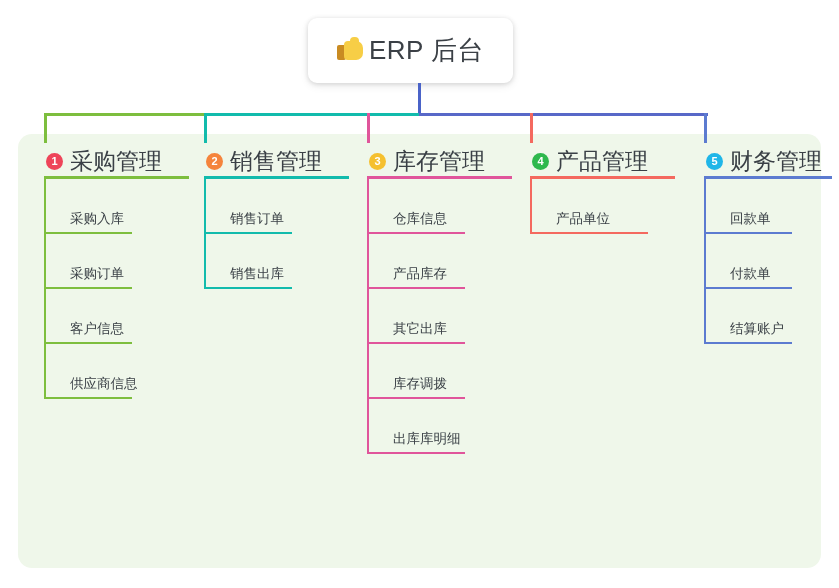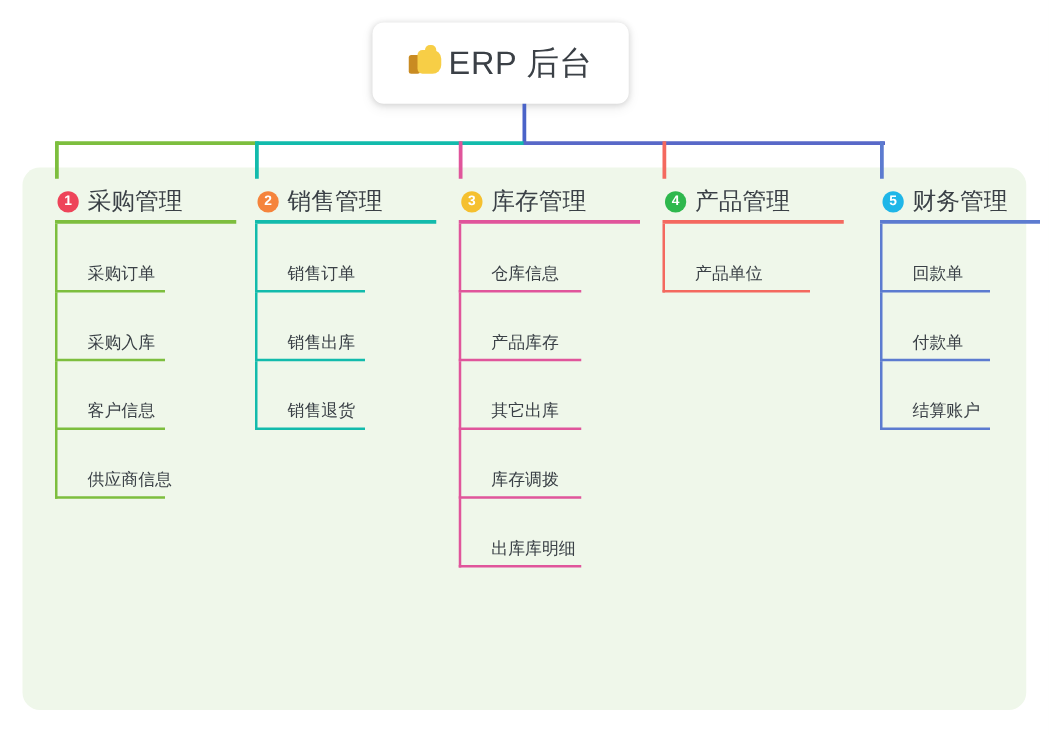--- a/index.html
+++ b/index.html
@@ -6,21 +6,21 @@
   html, body {
     width: 839px; height: 588px;
     background: #ffffff;
     font-family: "Liberation Sans", "DejaVu Sans", sans-serif;
     overflow: hidden;
   }
   #root-canvas { position: relative; width: 839px; height: 588px; }
 
   
   .root-card {
-    position: absolute; left: 298px; top: 18px;
+    position: absolute; left: 308px; top: 18px;
     width: 205px; height: 65px;
     background: #ffffff;
     border-radius: 9px;
     box-shadow: 0 1px 5px rgba(0,0,0,0.14), 0 3px 10px rgba(0,0,0,0.07);
     display: flex; align-items: center; justify-content: center; gap: 6px;
   }
   .root-emoji { font-size: 24px; line-height: 1; }
   .thumb { width: 26px; height: 24px; position: relative; display:inline-block; }
   .thumb .palm {
     position:absolute; left:7px; top:4px; width:19px; height:19px;
@@ -50,21 +50,21 @@
   .ln { position: absolute; }
 
   
   .column { position: absolute; top: 143px; }
   .col-head { position: relative; height: 36px; display: flex; align-items: center; gap: 7px; padding-left: 4px; }
   .badge {
     width: 17px; height: 17px; border-radius: 50%;
     color: #fff; font-size: 11px; line-height: 17px;
     text-align: center; font-weight: 700; flex: none;
   }
-  .col-title { font-size: 19px; color: #3a4046; white-space: nowrap; }
+  .col-title { font-size: 23px; color: #3a4046; white-space: nowrap; }
   .head-rule { position: absolute; left: 2px; bottom: 0; height: 3px; }
 
   .leaf { position: relative; height: 55px; }
   .leaf-label {
     position: absolute; left: 28px; bottom: 6px;
     font-size: 13.5px; color: #3a4046; white-space: nowrap;
   }
   .leaf-rule { position: absolute; left: 2px; bottom: 0; height: 2px; }
   .leaf-stem { position: absolute; left: 2px; top: 0; width: 2px; bottom: 0; }
 </style>
@@ -96,26 +96,26 @@
 
   <div id="columns">
       <div class="column" style="left: 42px;">
         <div class="col-head">
           <span class="badge" style="background: rgb(238, 68, 89);">1</span>
           <span class="col-title">采购管理</span>
           <div class="head-rule" style="width: 145px; background: rgb(125, 190, 62);"></div>
         </div>
         <div class="leaf">
           <div class="leaf-stem" style="background: rgb(125, 190, 62);"></div>
+          <div class="leaf-label">采购入库</div>
+          <div class="leaf-rule" style="width: 88px; background: rgb(125, 190, 62);"></div>
+        </div>
+        <div class="leaf">
+          <div class="leaf-stem" style="background: rgb(125, 190, 62);"></div>
           <div class="leaf-label">采购订单</div>
-          <div class="leaf-rule" style="width: 88px; background: rgb(125, 190, 62);"></div>
-        </div>
-        <div class="leaf">
-          <div class="leaf-stem" style="background: rgb(125, 190, 62);"></div>
-          <div class="leaf-label">采购入库</div>
           <div class="leaf-rule" style="width: 88px; background: rgb(125, 190, 62);"></div>
         </div>
         <div class="leaf">
           <div class="leaf-stem" style="background: rgb(125, 190, 62);"></div>
           <div class="leaf-label">客户信息</div>
           <div class="leaf-rule" style="width: 88px; background: rgb(125, 190, 62);"></div>
         </div>
         <div class="leaf">
           <div class="leaf-stem" style="background: rgb(125, 190, 62);"></div>
           <div class="leaf-label">供应商信息</div>
@@ -131,25 +131,20 @@
         <div class="leaf">
           <div class="leaf-stem" style="background: rgb(18, 187, 172);"></div>
           <div class="leaf-label">销售订单</div>
           <div class="leaf-rule" style="width: 88px; background: rgb(18, 187, 172);"></div>
         </div>
         <div class="leaf">
           <div class="leaf-stem" style="background: rgb(18, 187, 172);"></div>
           <div class="leaf-label">销售出库</div>
           <div class="leaf-rule" style="width: 88px; background: rgb(18, 187, 172);"></div>
         </div>
-        <div class="leaf">
-          <div class="leaf-stem" style="background: rgb(18, 187, 172);"></div>
-          <div class="leaf-label">销售退货</div>
-          <div class="leaf-rule" style="width: 88px; background: rgb(18, 187, 172);"></div>
-        </div>
       </div>
       <div class="column" style="left: 365px;">
         <div class="col-head">
           <span class="badge" style="background: rgb(245, 192, 47);">3</span>
           <span class="col-title">库存管理</span>
           <div class="head-rule" style="width: 145px; background: rgb(224, 85, 155);"></div>
         </div>
         <div class="leaf">
           <div class="leaf-stem" style="background: rgb(224, 85, 155);"></div>
           <div class="leaf-label">仓库信息</div>

